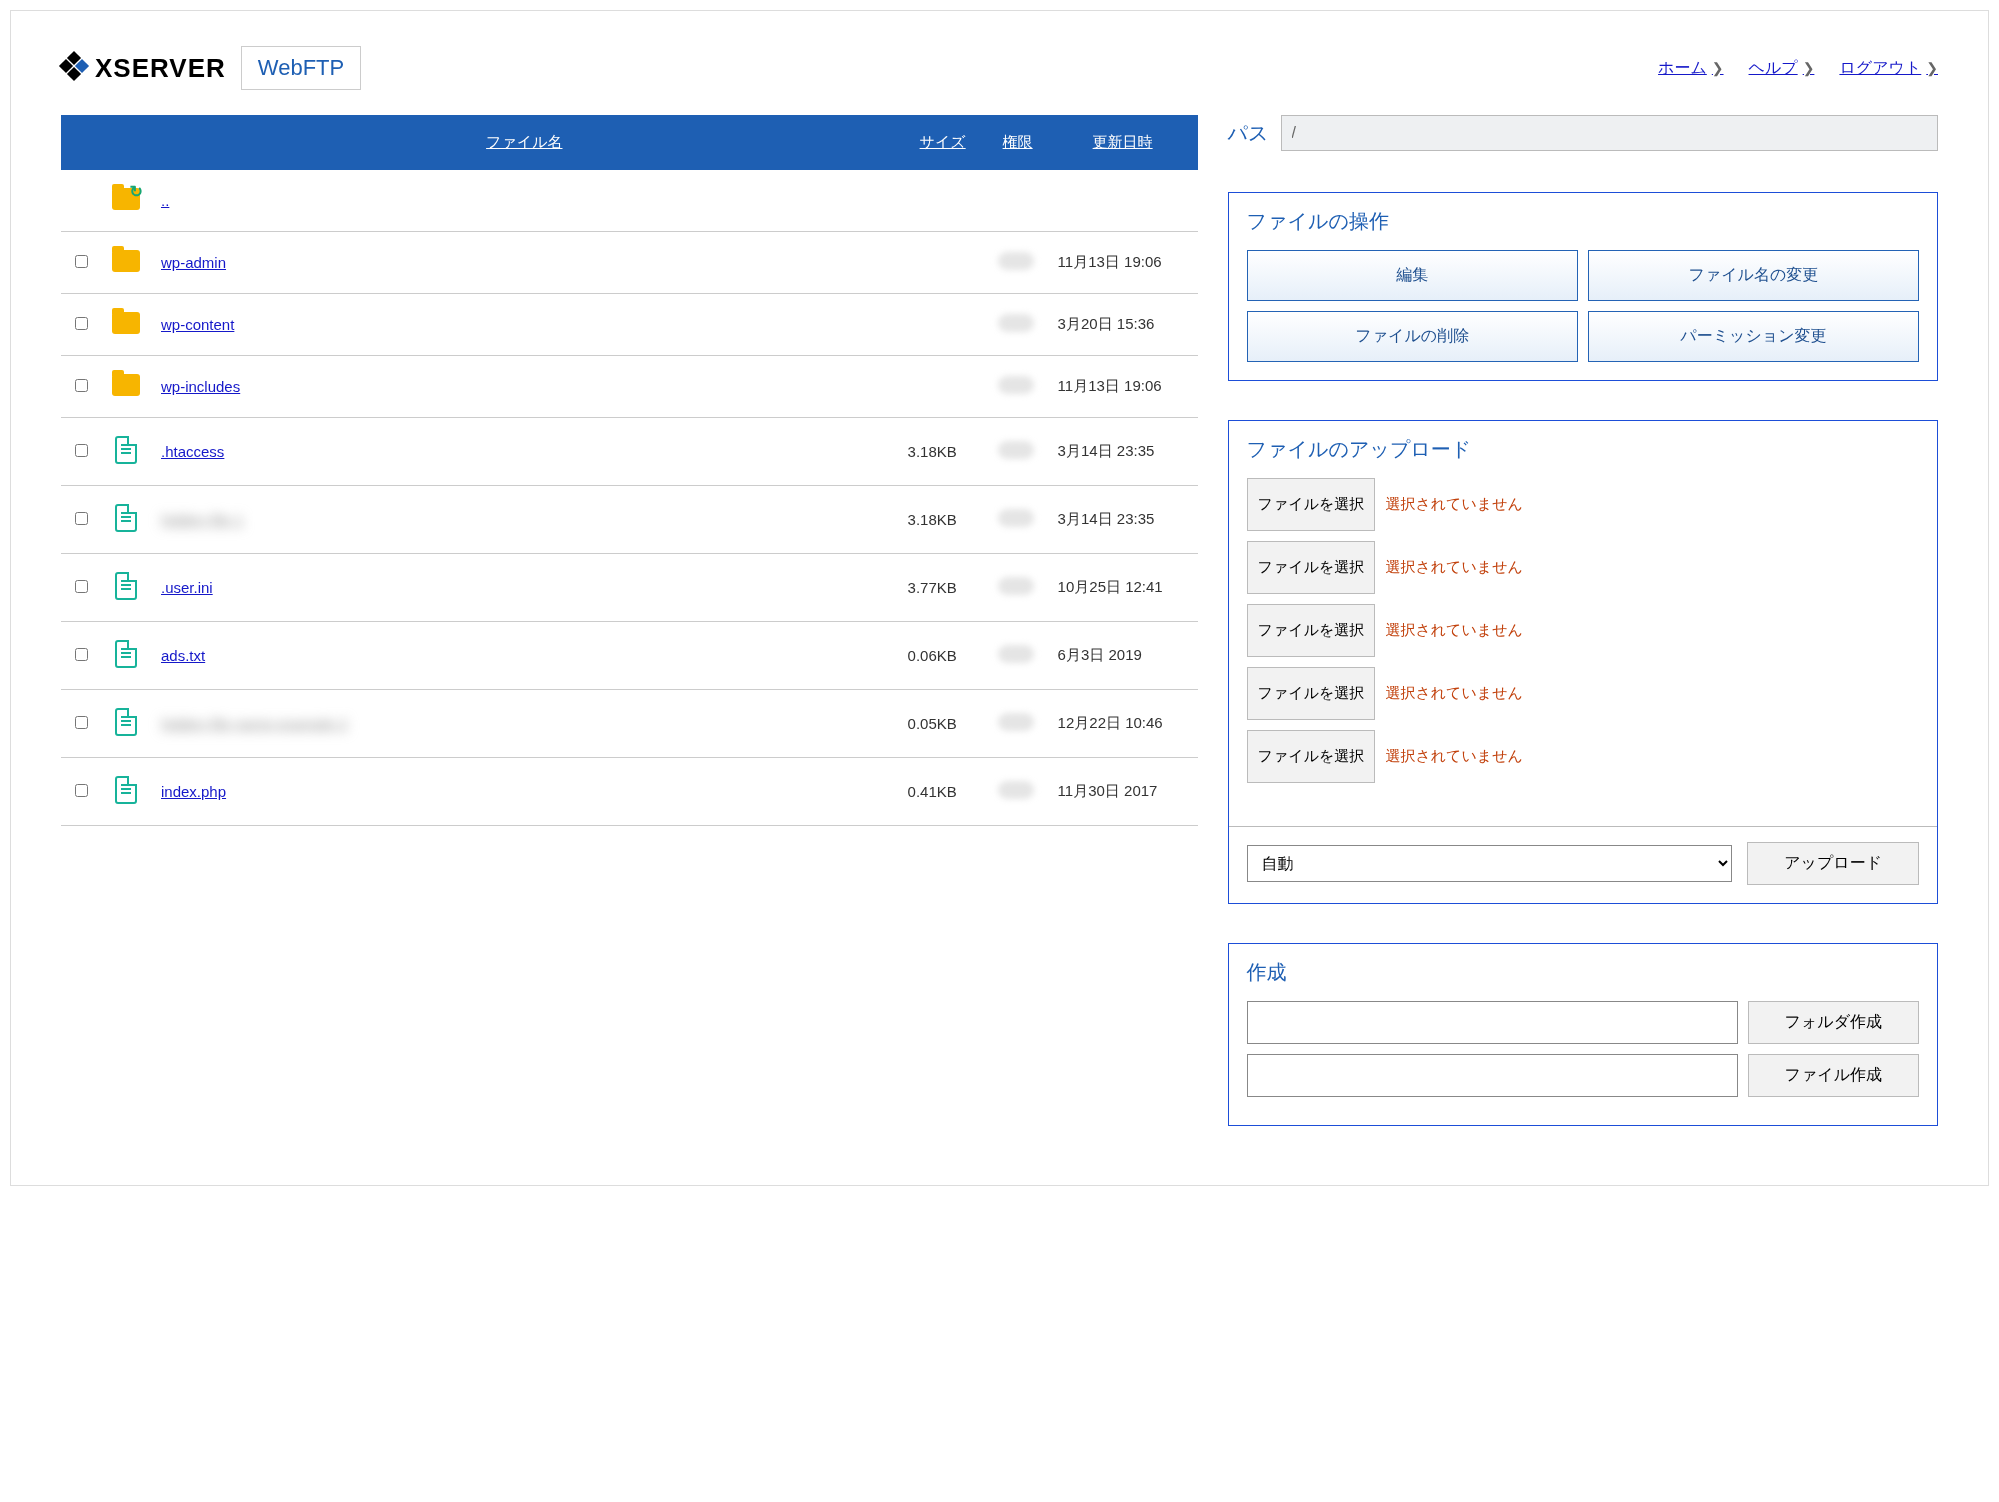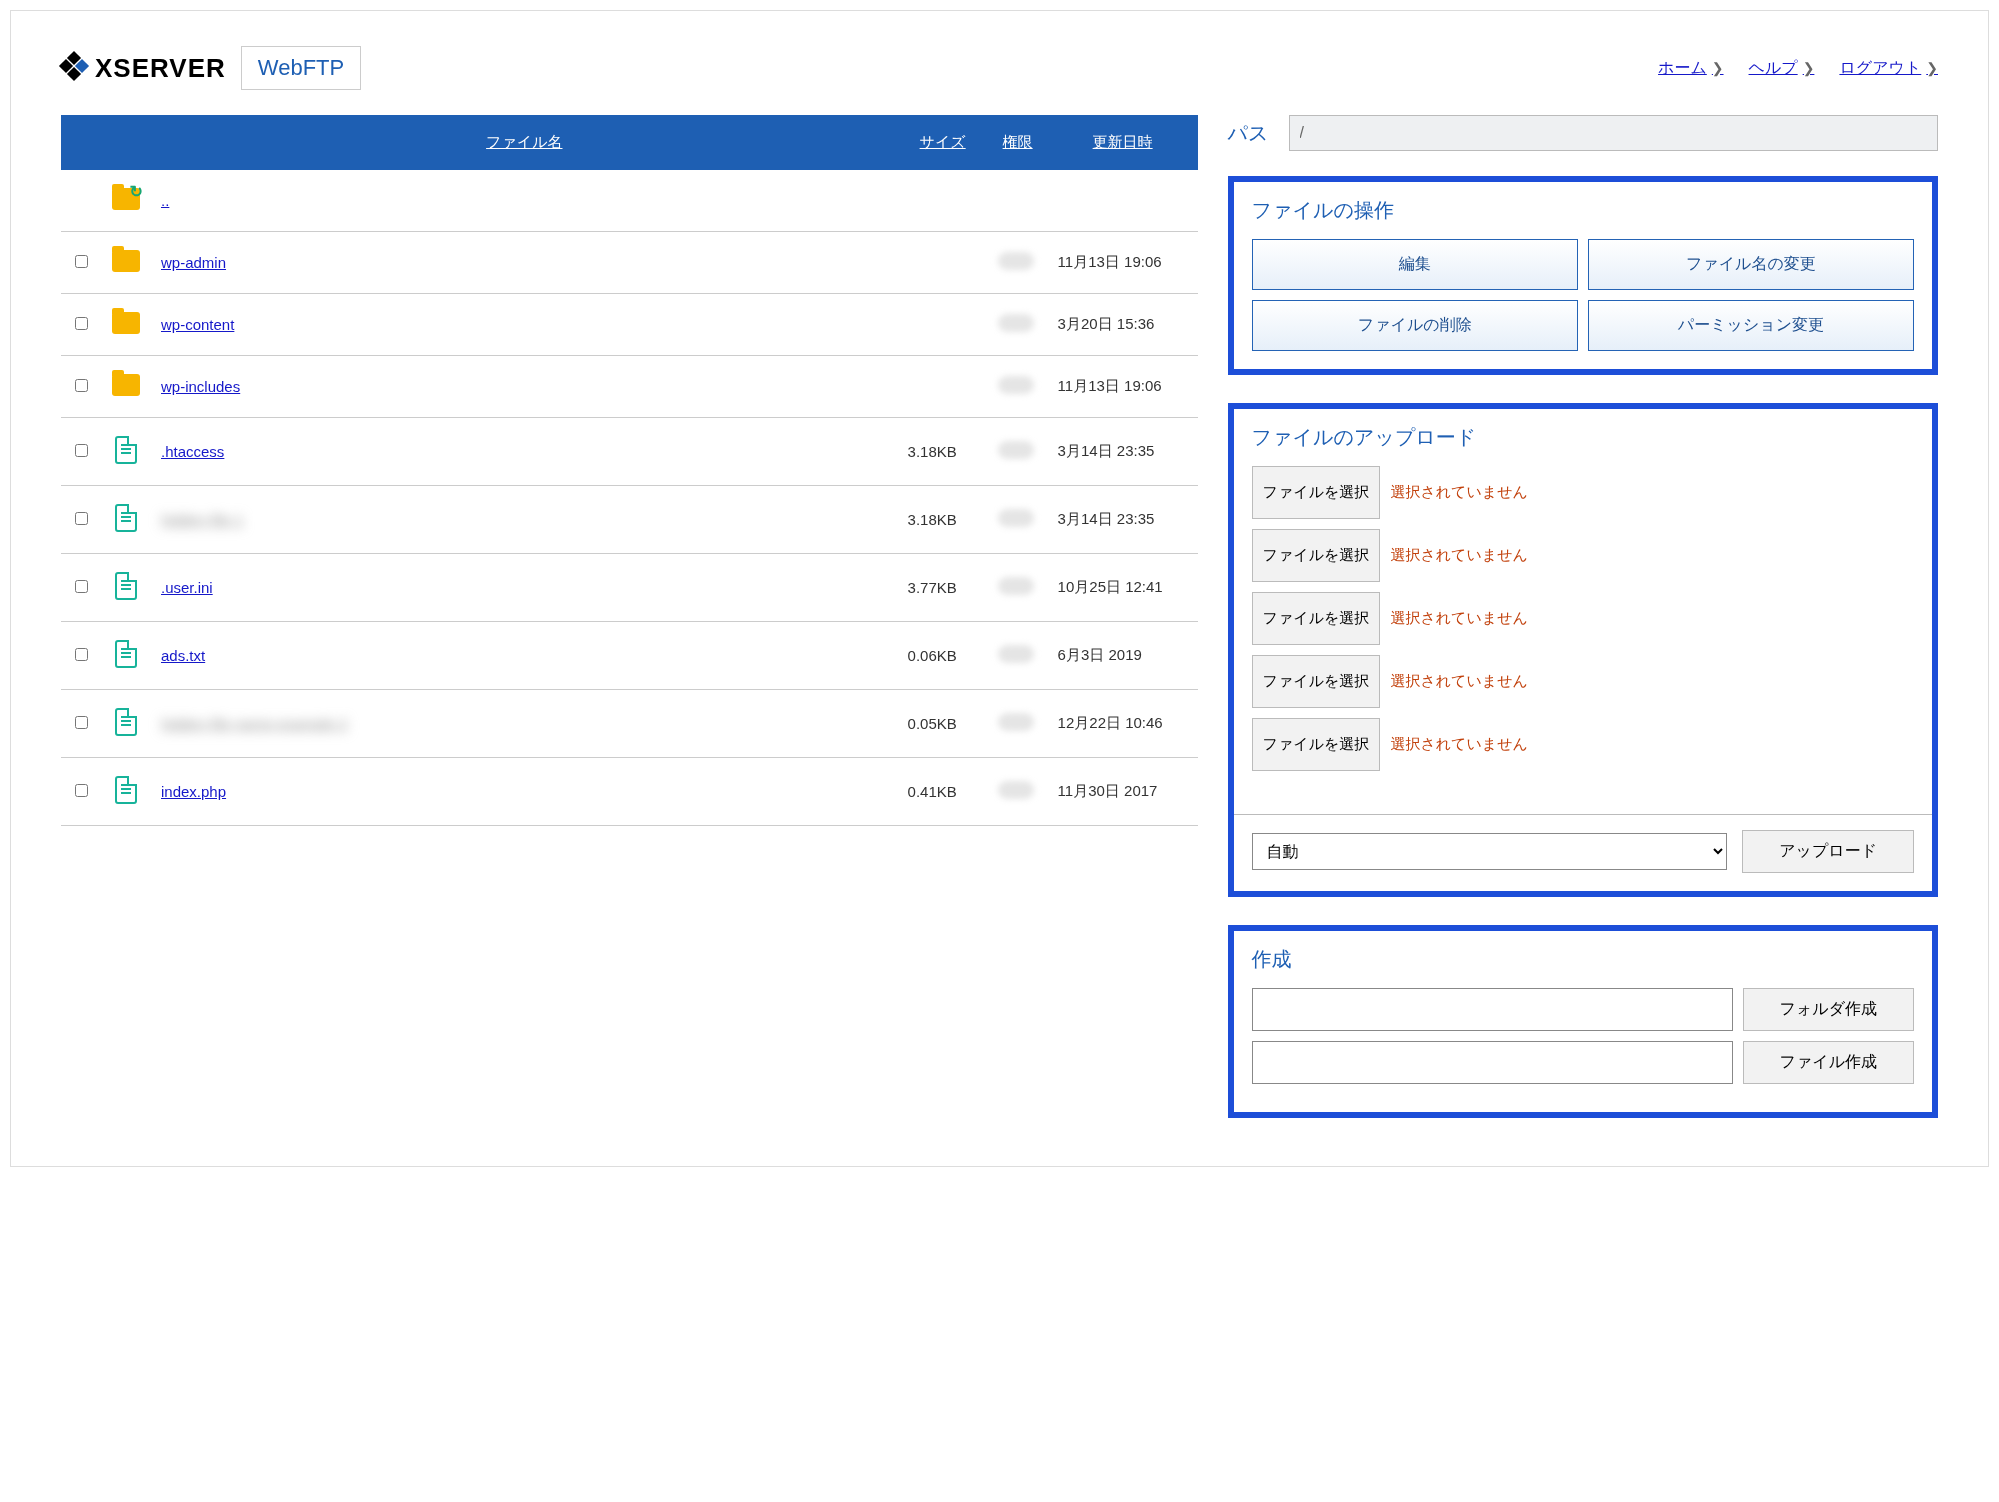--- a/index.html
+++ b/index.html
@@ -16,24 +16,24 @@
     .logo-icon-inner1 { left: 0; }
     .logo-icon-inner2 { right: 0; background: #1e5fb3; }
     .webftp-badge { border: 1px solid #ccc; padding: 8px 16px; color: #1e5fb3; font-size: 22px; background: #fff; }
     .header-nav { display: flex; gap: 25px; }
     .nav-link { color: #1518c9; text-decoration: underline; font-size: 16px; display: flex; align-items: center; gap: 2px; }
     .chevron { color: #666; font-size: 14px; text-decoration: none; margin-left: 3px; }
     .body { display: flex; gap: 30px; padding: 0 30px; }
     .left-col { flex: 1.6; }
     .right-col { flex: 1; }
     .notice { background: #eef3f8; padding: 20px 18px; font-size: 16px; color: #222; margin-bottom: 30px; }
-    .path-row { display: flex; align-items: center; gap: 20px; margin-bottom: 25px; }
+    .path-row { display: flex; align-items: center; gap: 12px; margin-bottom: 41px; }
     .path-label { color: #1e5fb3; font-size: 20px; }
     .path-input { flex: 1; background: #eef0f2; border: 1px solid #bbb; padding: 8px 10px; font-size: 16px; color: #666; }
-    .panel { border: 6px solid #1d4ed8; margin-bottom: 28px; }
+    .panel { border: 1px solid #1d4ed8; margin-bottom: 39px; }
     .panel-title { color: #1e5fb3; font-size: 20px; padding: 15px 18px; }
     .panel-body { padding: 0 18px 18px 18px; }
     .ops-grid { display: grid; grid-template-columns: 1fr 1fr; gap: 10px; }
     .op-btn { border: 1px solid #2463b5; background: linear-gradient(#fff, #e6eff9); color: #1e4f8f; padding: 14px 0; text-align: center; font-size: 16px; cursor: pointer; }
     .file-select-row { display: flex; align-items: center; gap: 10px; margin-bottom: 10px; }
     .file-select-btn { background: #f2f2f2; border: 1px solid #bbb; padding: 16px 10px; font-size: 15px; cursor: pointer; }
     .file-select-text { color: #c2410c; font-size: 15px; }
     .panel-divider { border: none; border-top: 1px solid #bbb; margin: 15px 0; }
     .upload-row { display: flex; gap: 15px; align-items: center; padding: 0 18px 18px 18px; }
     .select-box { flex: 1; border: 1px solid #888; padding: 8px 10px; font-size: 16px; background: #fff; }

